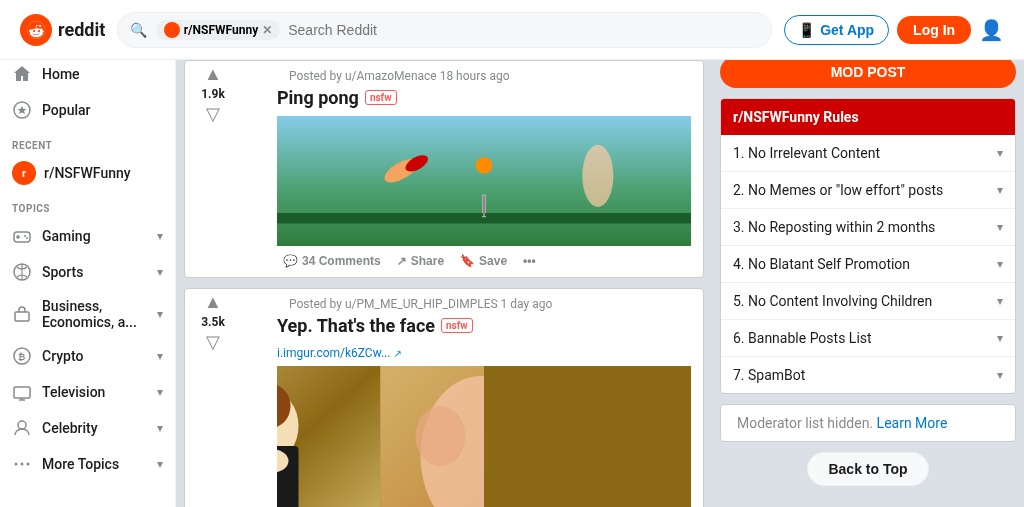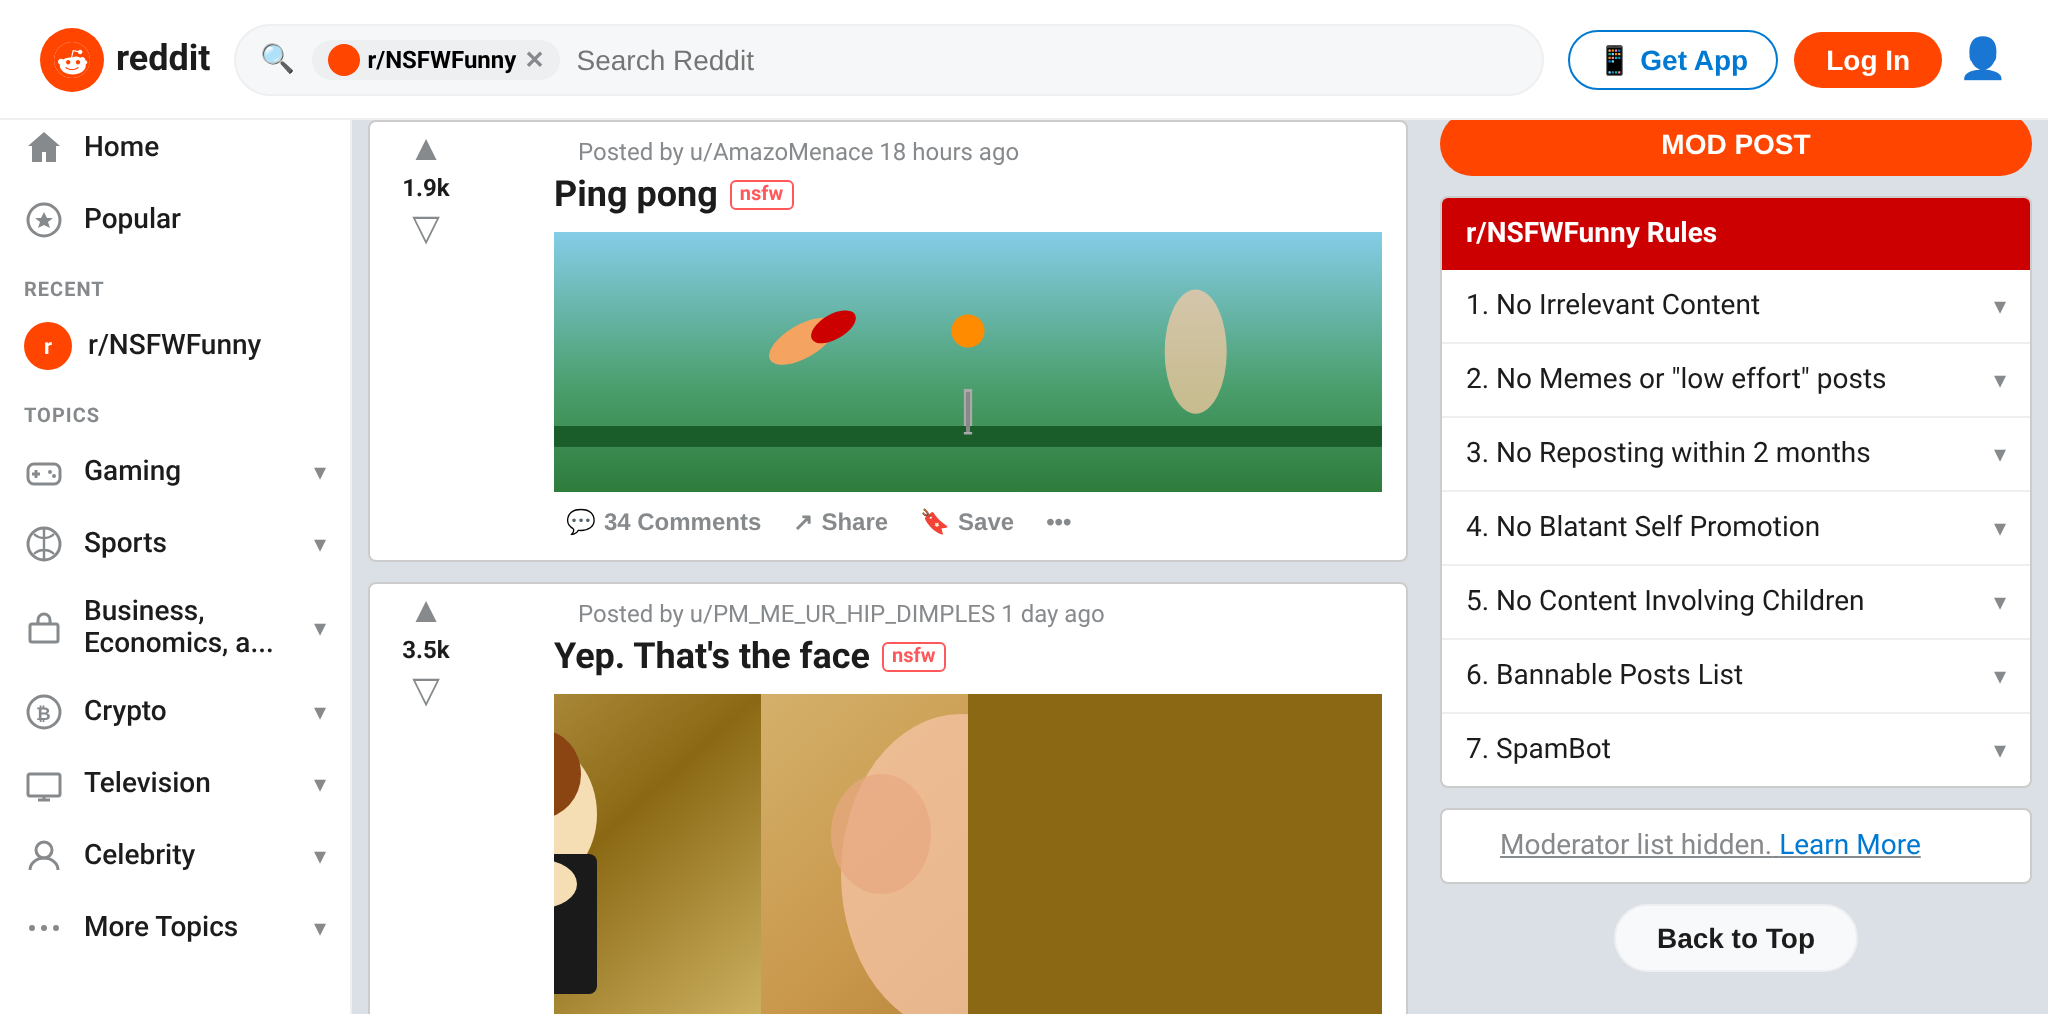--- a/index.html
+++ b/index.html
@@ -44,21 +44,21 @@
 
     .mod-post-btn { background: #ff4500; color: white; border: none; border-radius: 20px; padding: 8px 20px; font-size: 14px; font-weight: 700; cursor: pointer; width: 100%; }
 
     .rules-card { background: #fff; border-radius: 4px; border: 1px solid #ccc; overflow: hidden; }
     .rules-header { background: #cc0000; color: white; padding: 10px 12px; font-size: 14px; font-weight: 700; }
     .rule-item { display: flex; justify-content: space-between; align-items: center; padding: 10px 12px; border-bottom: 1px solid #edeff1; font-size: 14px; color: #1c1c1c; cursor: pointer; }
     .rule-item:last-child { border-bottom: none; }
 
     .mods-card { background: #fff; border-radius: 4px; border: 1px solid #ccc; overflow: hidden; }
     .mods-header { background: #cc0000; color: white; padding: 10px 12px; font-size: 14px; font-weight: 700; }
-    .mods-body { padding: 10px 29px; font-size: 14px; color: #878a8c; text-decoration: underline; }
+    .mods-body { padding: 10px 16px; font-size: 14px; color: #878a8c; }
     .mods-body a { color: #0079d3; text-decoration: none; }
 
     .back-to-top { background: #f8f9fa; border: 1px solid #edeff1; border-radius: 20px; padding: 8px 20px; font-size: 14px; font-weight: 600; cursor: pointer; color: #1c1c1c; align-self: center; }
 
     
     #topnav { position: absolute; top: 0; left: 0; right: 0; height: 60px; background: #fff; border-bottom: 1px solid #edeff1; display: flex; align-items: center; padding: 0 20px; gap: 12px; z-index: 100; }
     .search-bar { flex: 1; max-width: 690px; margin: 0 auto; display: flex; align-items: center; background: #f6f7f8; border: 1px solid #edeff1; border-radius: 20px; padding: 0 12px; gap: 8px; height: 36px; }
     .search-bar input { border: none; background: none; outline: none; flex: 1; font-size: 14px; }
     .subreddit-pill { background: #edeff1; border-radius: 20px; padding: 2px 8px; font-size: 12px; font-weight: 700; display: flex; align-items: center; gap: 4px; }
     .subreddit-pill-icon { width: 16px; height: 16px; background: #ff4500; border-radius: 50%; display: inline-block; }
@@ -311,20 +311,26 @@
           <div class="vote-col">
             <button class="vote-btn">▲</button>
             <span class="vote-count">3.5k</span>
             <button class="vote-btn">▽</button>
           </div>
           <div class="post-body">
             <div class="post-meta">Posted by u/PM_ME_UR_HIP_DIMPLES 1 day ago</div>
             <div class="post-title">
               <span>Yep. That's the face</span>
               <span class="nsfw-badge">nsfw</span>
+            </div>
+            <div style="margin-bottom:6px;">
+              <a href="#" style="font-size:12px;color:#0079d3;text-decoration:none;">
+                <span>i.imgur.com/k6ZCw...</span>
+                <span style="font-size:10px;">↗</span>
+              </a>
             </div>
 
             <div class="painting-scene">
               <svg width="100%" height="180" viewBox="0 0 400 180" preserveAspectRatio="xMidYMid slice">
                 <defs>
                   <linearGradient id="paintLeft" x1="0%" y1="0%" x2="100%" y2="100%">
                     <stop offset="0%" style="stop-color:#c4a35a"></stop>
                     <stop offset="50%" style="stop-color:#8b6914"></stop>
                     <stop offset="100%" style="stop-color:#d4b96a"></stop>
                   </linearGradient>

